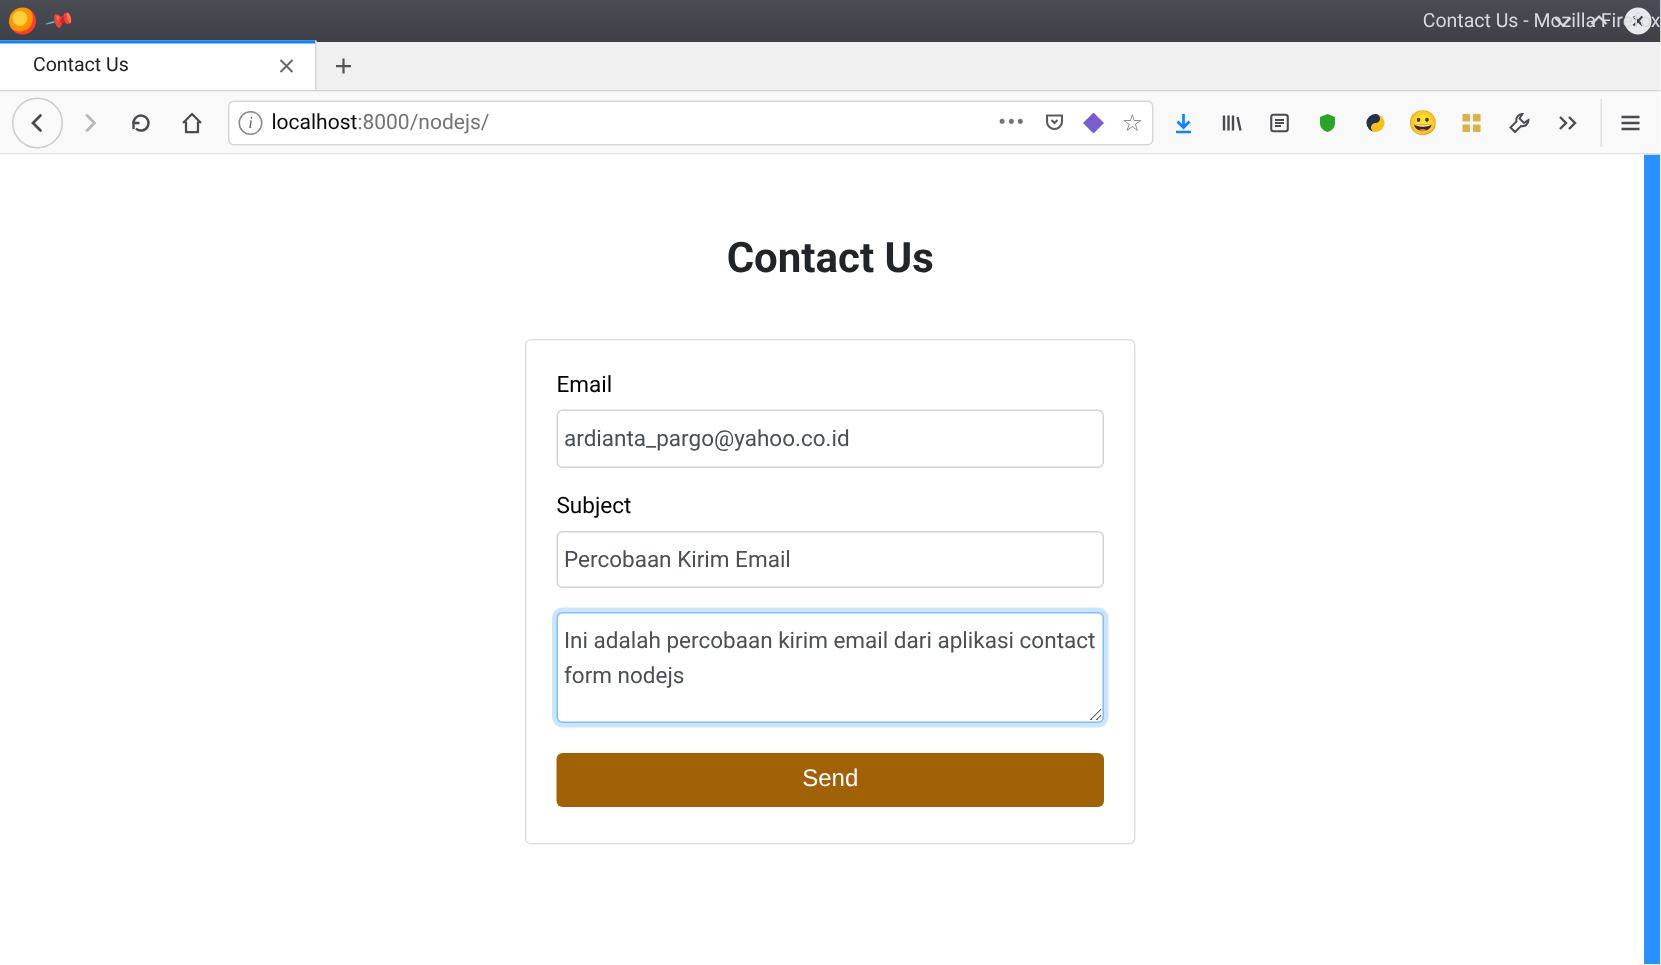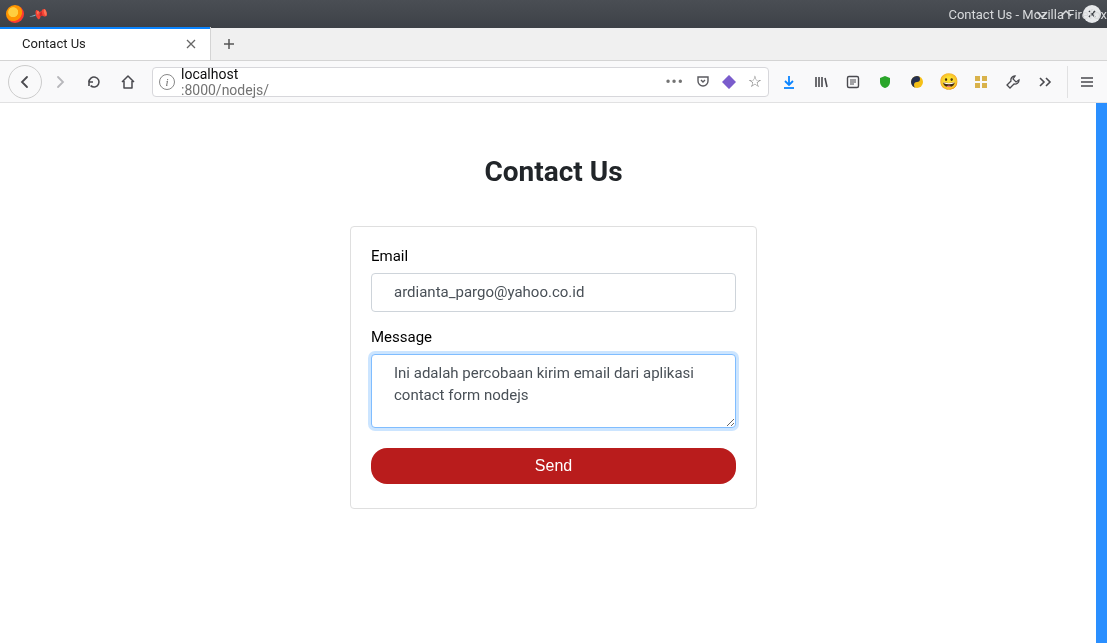--- a/index.html
+++ b/index.html
@@ -103,21 +103,21 @@
     gap: 6px;
     color: #5a5a5a;
     font-size: 14px;
   }
   .urlbar .info-icon {
     width: 16px; height: 16px; border: 1px solid #888; border-radius: 50%;
     display: flex; align-items: center; justify-content: center;
     font-size: 11px; color: #666;
     font-style: italic; font-family: Georgia, serif;
   }
-  .urlbar .url-text { display: flex; align-items: baseline; gap: 0; flex-direction: column; }
+  .urlbar .url-text { display: flex; align-items: baseline; gap: 0; }
   .urlbar .host { color: #0c0c0d; }
   .urlbar .rest { color: #737373; }
   .urlbar .right-box { margin-left: auto; display: flex; align-items: center; gap: 12px; }
   .urlbar .dots { color: #737373; letter-spacing: 1px; font-weight: bold; }
   .pocket-v { width: 14px; height: 14px; }
   .octo { width: 14px; height: 14px; }
   .star-icon { color: #737373; font-size: 16px; }
   .ext-icons { display: flex; align-items: center; gap: 12px; padding: 0 4px 0 2px; }
   .ext-icons .ic { width: 20px; height: 20px; display: flex; align-items: center; justify-content: center; font-size: 16px; }
   .hamburger {
@@ -164,42 +164,42 @@
   }
   .form-group { margin-bottom: 16px; }
   .form-group label {
     display: block;
     font-size: 15px;
     color: #000000;
     margin-bottom: 8px;
   }
   .form-control {
     width: 100%;
-    padding: 7px 22px;
+    padding: 7px 4px;
     font-size: 15px;
     color: #495057;
     background: #fff;
     border: 1px solid #ced4da;
     border-radius: 4px;
     line-height: 1.5;
     font-family: inherit;
   }
   textarea.form-control {
     resize: vertical;
     height: 74px;
     border: 1px solid #80bdff;
     box-shadow: 0 0 0 3px rgba(0,123,255,0.2);
     outline: none;
   }
   .btn-primary {
     width: 100%;
-    background: #b91c1c;
+    background: #a16207;
     color: #fff;
     border: none;
-    border-radius: 16px;
+    border-radius: 4px;
     padding: 9px 12px;
     font-size: 16px;
     font-weight: 400;
     cursor: pointer;
   }
 
   .ff-logo {
     width: 18px; height: 18px; border-radius: 50%;
     background: radial-gradient(circle at 40% 40%, #ffcf3f 0 30%, #ff9500 35% 55%, #ff3b30 60% 75%, #4059d6 80% 100%);
   }
@@ -364,19 +364,22 @@
 
   <div class="page">
     <h1>Contact Us</h1>
 
     <div class="card">
       <div class="form-group">
         <label>Email</label>
         <input type="text" class="form-control" value="ardianta_pargo@yahoo.co.id" style="">
       </div>
       <div class="form-group">
-        <label>Message</label>
+        <label>Subject</label>
+        <input type="text" class="form-control" value="Percobaan Kirim Email" style="">
+      </div>
+      <div class="form-group">
         <textarea class="form-control" style="">Ini adalah percobaan kirim email dari aplikasi contact form nodejs</textarea>
       </div>
       <button class="btn-primary">Send</button>
     </div>
   </div>
 </div>
 
 </body></html>

